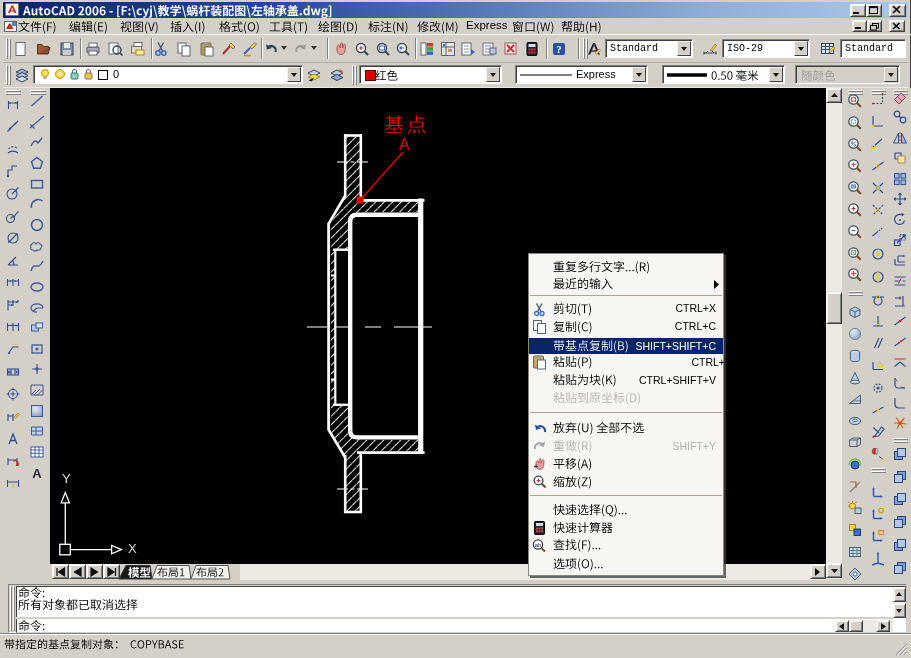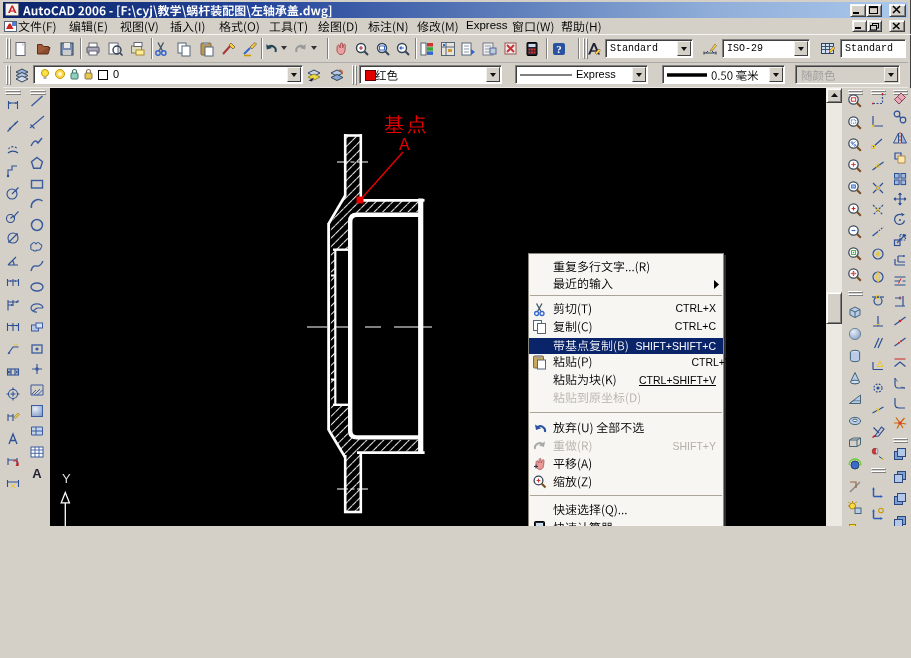--- a/index.html
+++ b/index.html
@@ -1,14 +1,14 @@
 <!DOCTYPE html>
 <html><head><meta charset="utf-8"><style>
 html,body{margin:0;padding:0;background:#d4d0c8}
-#w{position:relative;width:911px;height:526px;overflow:hidden;font-family:"Liberation Sans",sans-serif}
+#w{position:relative;width:911px;height:658px;overflow:hidden;font-family:"Liberation Sans",sans-serif}
 .ab{position:absolute}
 svg.ab{overflow:visible}
 </style></head><body>
 <div id="w">
 <div class="ab" style="left:0;top:0;width:911px;height:658px;background:#d4d0c8;border-right:1px solid #404040;border-bottom:1px solid #404040;box-sizing:border-box"></div>
 <div class="ab" style="left:3px;top:2px;width:905px;height:16px;background:linear-gradient(90deg,#0a246a 0%,#24459a 28%,#5c7cba 55%,#8fadd8 78%,#abc8ec 100%)"></div>
 <svg class="ab" style="left:5px;top:3px;" width="14" height="13" viewBox="0 0 14 13">
       <rect x="0.5" y="0.5" width="13" height="12" rx="1" fill="#f4f2ee" stroke="#777"></rect>
       <path d="M3 10 L6.5 2.5 L8 2.5 L11.5 10 L9.6 10 L7.2 4.6 L4.9 10 Z" fill="#c22"></path>
       <path d="M4.6 8 h5" stroke="#c22" stroke-width="1.1"></path>
@@ -970,21 +970,21 @@
     </svg>
 <div class="ab" style="right:179px;top:355.89px;font:10.5px 'Liberation Sans',sans-serif;color:#000;white-space:pre;z-index:52;">CTRL+V</div>
 <svg class="ab" style="left:532px;top:354.4px;z-index:52;" width="15" height="15" viewBox="0 0 15 15">
       <rect x="1.5" y="2" width="10" height="12" rx="1" fill="#c8a85a" stroke="#765"></rect>
       <rect x="4.5" y="1" width="4" height="3" fill="#99a"></rect>
       <rect x="5.5" y="6" width="8" height="9" fill="#fff" stroke="#567"></rect>
     </svg>
 <svg class="ab" style="left:553.0px;top:374.1px;z-index:52;" width="66" height="16">
       <path transform="translate(0,10.20)" d="M0.7 -9C1 -8.2 1.3 -7.2 1.4 -6.5L2.1 -6.7C2 -7.4 1.7 -8.4 1.3 -9.2ZM4.8 -9.3C4.6 -8.5 4.3 -7.3 3.9 -6.6L4.5 -6.5C4.9 -7.1 5.3 -8.2 5.6 -9.1ZM5.6 -4.3V0.9H6.3V0.4H10.3V0.9H11.1V-4.3H8.4V-6.8H11.5V-7.6H8.4V-10.1H7.6V-4.3ZM6.3 -0.4V-3.5H10.3V-0.4ZM0.6 -5.9V-5.2H2.6C2.1 -3.8 1.2 -2.2 0.3 -1.4C0.5 -1.2 0.7 -0.8 0.8 -0.6C1.5 -1.4 2.2 -2.7 2.7 -3.9V0.9H3.5V-3.7C4 -3.1 4.7 -2.3 4.9 -1.9L5.4 -2.5C5.1 -2.8 3.9 -4.1 3.5 -4.5V-5.2H5.5V-5.9H3.5V-10.1H2.7V-5.9Z M14.7 -7.8V-4.5C14.7 -3 14.6 -0.8 12.5 0.4C12.6 0.6 12.9 0.8 12.9 0.9C15.2 -0.4 15.4 -2.7 15.4 -4.5V-7.8ZM15.2 -1.5C15.7 -0.9 16.3 0.1 16.5 0.6L17.1 0.2C16.9 -0.3 16.3 -1.2 15.8 -1.9ZM13.1 -9.4V-2.1H13.7V-8.7H16.4V-2.1H17.1V-9.4ZM17.8 -4.3V0.9H18.5V0.4H22.4V0.9H23.1V-4.3H20.5V-6.9H23.5V-7.6H20.5V-10.1H19.8V-4.3ZM18.5 -0.4V-3.5H22.4V-0.4Z M26 -9.4C26.5 -8.9 27 -8.1 27.3 -7.6L28 -8C27.7 -8.4 27.2 -9.2 26.7 -9.7ZM30 -4.5C30.6 -3.8 31.4 -2.7 31.7 -2.1L32.4 -2.5C32.1 -3.1 31.3 -4.1 30.7 -4.8ZM29 -10V-8.7C29 -8.2 29 -7.7 28.9 -7.2H25V-6.4H28.9C28.6 -4.2 27.6 -1.7 24.7 0.2C24.9 0.3 25.2 0.6 25.3 0.8C28.4 -1.3 29.4 -4 29.7 -6.4H33.9C33.8 -2.2 33.6 -0.5 33.2 -0.2C33.1 0 32.9 0 32.7 0C32.4 0 31.6 0 30.8 -0.1C30.9 0.2 31 0.5 31.1 0.8C31.8 0.8 32.6 0.8 33 0.8C33.4 0.8 33.7 0.7 33.9 0.4C34.4 -0.2 34.6 -1.9 34.8 -6.7C34.8 -6.9 34.8 -7.2 34.8 -7.2H29.7C29.8 -7.7 29.8 -8.2 29.8 -8.7V-10Z M45.8 -4.5H43.8C43.8 -5 43.8 -5.4 43.8 -5.9V-7.2H45.8ZM43.1 -9.9V-8H40.8V-7.2H43.1V-5.9C43.1 -5.4 43.1 -5 43 -4.5H40.5V-3.7H42.9C42.6 -2.2 41.7 -0.7 39.5 0.3C39.7 0.5 40 0.8 40.1 1C42.4 -0.2 43.3 -1.8 43.6 -3.4C44.3 -1.4 45.4 0.2 47.1 1C47.2 0.7 47.4 0.4 47.6 0.3C46 -0.4 44.9 -1.9 44.3 -3.7H47.4V-4.5H46.5V-8H43.8V-9.9ZM36.4 -1.9 36.8 -1.1C37.8 -1.5 39.2 -2.1 40.4 -2.7L40.2 -3.5L38.9 -2.9V-6.4H40.2V-7.2H38.9V-9.9H38.1V-7.2H36.6V-6.4H38.1V-2.6C37.5 -2.3 36.9 -2.1 36.4 -1.9Z M50.9 2.3 51.5 2.1C50.4 0.4 49.9 -1.7 49.9 -3.7C49.9 -5.8 50.4 -7.8 51.5 -9.5L50.9 -9.8C49.8 -8 49.1 -6.1 49.1 -3.7C49.1 -1.4 49.8 0.6 50.9 2.3Z M53.2 0H54.2V-2.8L55.8 -4.7L58.5 0H59.6L56.4 -5.5L59.2 -8.8H58L54.2 -4.3H54.2V-8.8H53.2Z M60.7 2.3C61.8 0.6 62.5 -1.4 62.5 -3.7C62.5 -6.1 61.8 -8 60.7 -9.8L60.1 -9.5C61.2 -7.8 61.7 -5.8 61.7 -3.7C61.7 -1.7 61.2 0.4 60.1 2.1Z" fill="#000"></path>
     </svg>
-<div class="ab" style="right:195px;top:373.69px;font:10.5px 'Liberation Sans',sans-serif;color:#000;white-space:pre;z-index:52;text-decoration:underline;">CTRL+SHIFT+V</div>
+<div class="ab" style="right:195px;top:373.69px;font:10.5px 'Liberation Sans',sans-serif;color:#000;white-space:pre;z-index:52;">CTRL+SHIFT+V</div>
 <svg class="ab" style="left:553.0px;top:392.1px;z-index:52;" width="90" height="16">
       <path transform="translate(0,10.20)" d="M0.7 -9C1 -8.2 1.3 -7.2 1.4 -6.5L2.1 -6.7C2 -7.4 1.7 -8.4 1.3 -9.2ZM4.8 -9.3C4.6 -8.5 4.3 -7.3 3.9 -6.6L4.5 -6.5C4.9 -7.1 5.3 -8.2 5.6 -9.1ZM5.6 -4.3V0.9H6.3V0.4H10.3V0.9H11.1V-4.3H8.4V-6.8H11.5V-7.6H8.4V-10.1H7.6V-4.3ZM6.3 -0.4V-3.5H10.3V-0.4ZM0.6 -5.9V-5.2H2.6C2.1 -3.8 1.2 -2.2 0.3 -1.4C0.5 -1.2 0.7 -0.8 0.8 -0.6C1.5 -1.4 2.2 -2.7 2.7 -3.9V0.9H3.5V-3.7C4 -3.1 4.7 -2.3 4.9 -1.9L5.4 -2.5C5.1 -2.8 3.9 -4.1 3.5 -4.5V-5.2H5.5V-5.9H3.5V-10.1H2.7V-5.9Z M14.7 -7.8V-4.5C14.7 -3 14.6 -0.8 12.5 0.4C12.6 0.6 12.9 0.8 12.9 0.9C15.2 -0.4 15.4 -2.7 15.4 -4.5V-7.8ZM15.2 -1.5C15.7 -0.9 16.3 0.1 16.5 0.6L17.1 0.2C16.9 -0.3 16.3 -1.2 15.8 -1.9ZM13.1 -9.4V-2.1H13.7V-8.7H16.4V-2.1H17.1V-9.4ZM17.8 -4.3V0.9H18.5V0.4H22.4V0.9H23.1V-4.3H20.5V-6.9H23.5V-7.6H20.5V-10.1H19.8V-4.3ZM18.5 -0.4V-3.5H22.4V-0.4Z M31.7 -9V-1.8H32.5V-9ZM34.1 -9.9V-0.4C34.1 -0.2 34.1 -0.1 33.9 -0.1C33.7 -0.1 33 -0.1 32.3 -0.1C32.4 0.1 32.5 0.5 32.6 0.7C33.4 0.7 34.1 0.6 34.4 0.5C34.8 0.4 34.9 0.1 34.9 -0.4V-9.9ZM24.8 -0.5 24.9 0.3C26.5 0 28.8 -0.4 30.9 -0.9L30.9 -1.6L28.3 -1.1V-3.1H30.8V-3.8H28.3V-5.1H27.6V-3.8H25.2V-3.1H27.6V-1C26.5 -0.8 25.5 -0.6 24.8 -0.5ZM25.4 -5.3C25.7 -5.4 26.1 -5.5 30 -5.9C30.1 -5.6 30.3 -5.3 30.4 -5.1L31 -5.5C30.7 -6.2 29.9 -7.3 29.2 -8.1L28.6 -7.7C28.9 -7.4 29.2 -6.9 29.5 -6.5L26.3 -6.2C26.8 -6.9 27.3 -7.7 27.8 -8.5H31V-9.3H24.9V-8.5H26.9C26.4 -7.6 25.9 -6.9 25.7 -6.6C25.5 -6.3 25.3 -6.1 25.2 -6.1C25.3 -5.9 25.4 -5.5 25.4 -5.3Z M40.3 -4.9H45.5V-3.7H40.3ZM40.3 -6.7H45.5V-5.5H40.3ZM44.4 -2C45.1 -1.2 46.1 -0.2 46.6 0.5L47.2 0.1C46.7 -0.6 45.8 -1.6 45 -2.3ZM40.5 -2.4C39.9 -1.6 39.1 -0.7 38.4 -0C38.6 0.1 38.9 0.3 39.1 0.4C39.8 -0.2 40.6 -1.2 41.2 -2.1ZM37.6 -9.4V-6C37.6 -4.1 37.5 -1.6 36.4 0.3C36.6 0.4 37 0.6 37.1 0.7C38.3 -1.2 38.4 -4 38.4 -6V-8.6H47.3V-9.4ZM42.4 -8.5C42.3 -8.1 42.1 -7.7 41.9 -7.3H39.5V-3H42.5V0C42.5 0.2 42.5 0.2 42.3 0.2C42.1 0.2 41.5 0.2 40.7 0.2C40.8 0.4 41 0.7 41 0.9C41.9 0.9 42.5 0.9 42.9 0.8C43.2 0.7 43.3 0.5 43.3 0V-3H46.3V-7.3H42.8C43 -7.6 43.2 -8 43.3 -8.3Z M56.9 -9.5C56.5 -7.5 55.6 -6 54.4 -5V-9.9H53.6V-3.5H49.5V-2.7H53.6V-0.3H48.6V0.5H59.4V-0.3H54.4V-2.7H58.6V-3.5H54.4V-4.9C54.6 -4.8 54.9 -4.5 55 -4.4C55.7 -5 56.2 -5.7 56.7 -6.5C57.5 -5.7 58.3 -4.8 58.8 -4.2L59.4 -4.7C58.8 -5.4 57.8 -6.4 57 -7.2C57.3 -7.9 57.5 -8.6 57.6 -9.3ZM51 -9.5C50.6 -7.4 49.8 -5.7 48.5 -4.7C48.6 -4.5 49 -4.2 49.1 -4.1C49.8 -4.8 50.4 -5.6 50.9 -6.6C51.6 -6 52.2 -5.2 52.6 -4.7L53.2 -5.3C52.8 -5.8 51.9 -6.7 51.2 -7.4C51.5 -8 51.6 -8.7 51.8 -9.4Z M65.6 -9.1V-8.4H70.8V-9.1ZM69.4 -3.9C69.9 -2.7 70.5 -1.2 70.7 -0.2L71.4 -0.5C71.2 -1.5 70.6 -3 70.1 -4.1ZM66 -4.1C65.6 -2.8 65.1 -1.5 64.4 -0.7C64.6 -0.6 64.9 -0.4 65.1 -0.3C65.7 -1.2 66.3 -2.6 66.7 -3.9ZM65.1 -6.3V-5.5H67.7V-0.1C67.7 0 67.6 0.1 67.4 0.1C67.3 0.1 66.7 0.1 66.1 0.1C66.2 0.3 66.3 0.7 66.3 0.9C67.2 0.9 67.7 0.9 68.1 0.7C68.4 0.6 68.5 0.4 68.5 -0.1V-5.5H71.4V-6.3ZM62.5 -10.1V-7.5H60.6V-6.7H62.3C61.9 -5.2 61.1 -3.5 60.3 -2.6C60.5 -2.4 60.7 -2 60.8 -1.8C61.4 -2.6 62 -3.9 62.5 -5.3V0.9H63.3V-5.4C63.7 -4.8 64.2 -4.1 64.4 -3.7L64.9 -4.3C64.7 -4.7 63.6 -6 63.3 -6.4V-6.7H64.9V-7.5H63.3V-10.1Z M74.9 2.3 75.5 2.1C74.4 0.4 73.9 -1.7 73.9 -3.7C73.9 -5.8 74.4 -7.8 75.5 -9.5L74.9 -9.8C73.8 -8 73.1 -6.1 73.1 -3.7C73.1 -1.4 73.8 0.6 74.9 2.3Z M77.2 0H79.4C82.1 0 83.5 -1.7 83.5 -4.4C83.5 -7.2 82.1 -8.8 79.4 -8.8H77.2ZM78.2 -0.8V-8H79.3C81.4 -8 82.4 -6.7 82.4 -4.4C82.4 -2.2 81.4 -0.8 79.3 -0.8Z M85.3 2.3C86.4 0.6 87 -1.4 87 -3.7C87 -6.1 86.4 -8 85.3 -9.8L84.7 -9.5C85.7 -7.8 86.2 -5.8 86.2 -3.7C86.2 -1.7 85.7 0.4 84.7 2.1Z" fill="#b4b0a8"></path>
     </svg>
 <div class="ab" style="left:530px;top:412px;width:192px;height:1px;background:#aaa49a;z-index:51"></div>
 <svg class="ab" style="left:553.0px;top:422.4px;z-index:52;" width="93" height="16">
       <path transform="translate(0,10.20)" d="M2.5 -9.9C2.7 -9.4 3 -8.7 3.1 -8.2L3.9 -8.5C3.7 -8.9 3.5 -9.6 3.2 -10.1ZM0.5 -8.1V-7.3H2V-4.8C2 -3.1 1.8 -1.2 0.3 0.4C0.5 0.6 0.8 0.8 0.9 0.9C2.5 -0.8 2.8 -2.8 2.8 -4.8V-4.9H4.5C4.4 -1.5 4.3 -0.3 4.1 -0.1C4.1 0.1 3.9 0.1 3.8 0.1C3.6 0.1 3.1 0.1 2.6 0C2.7 0.3 2.8 0.6 2.8 0.8C3.3 0.8 3.8 0.8 4.1 0.8C4.4 0.8 4.6 0.7 4.8 0.4C5.1 0 5.2 -1.3 5.3 -5.3C5.3 -5.4 5.3 -5.7 5.3 -5.7H2.8V-7.3H5.9V-8.1ZM7.5 -7.1H9.8C9.6 -5.4 9.2 -4.1 8.6 -3C8.1 -4.1 7.7 -5.5 7.4 -6.9ZM7.4 -10.1C7 -8 6.3 -6 5.4 -4.7C5.6 -4.6 5.9 -4.3 6 -4.1C6.3 -4.6 6.6 -5.1 6.9 -5.7C7.2 -4.4 7.6 -3.2 8.1 -2.2C7.4 -1.2 6.5 -0.3 5.2 0.3C5.3 0.4 5.6 0.8 5.7 1C6.9 0.3 7.8 -0.5 8.6 -1.4C9.2 -0.4 10 0.4 11.1 0.9C11.2 0.7 11.4 0.4 11.6 0.2C10.5 -0.3 9.7 -1.1 9 -2.2C9.8 -3.5 10.3 -5.1 10.6 -7.1H11.5V-7.8H7.7C7.9 -8.5 8.1 -9.2 8.2 -9.9Z M13.9 -5C14.3 -5.1 15 -5.1 21.3 -5.4C21.6 -5.1 21.8 -4.9 22 -4.7L22.7 -5.1C22.1 -5.9 20.8 -7 19.8 -7.8L19.1 -7.4C19.6 -7 20.2 -6.5 20.7 -6.1L15.1 -5.9C15.9 -6.5 16.8 -7.2 17.5 -8H23.3V-8.7H18.7C18.5 -9.2 18.2 -9.7 17.9 -10.2L17.1 -9.9C17.4 -9.6 17.6 -9.1 17.8 -8.7H12.7V-8H16.4C15.7 -7.2 14.8 -6.4 14.5 -6.2C14.2 -6 13.9 -5.8 13.7 -5.7C13.8 -5.5 13.9 -5.1 13.9 -5ZM19.7 -4.7V-3.2H16.2V-4.6H15.4V-3.2H12.6V-2.5H15.4C15.2 -1.5 14.6 -0.4 12.5 0.3C12.7 0.5 12.9 0.8 13 0.9C15.4 0.1 16 -1.2 16.2 -2.5H19.7V0.9H20.5V-2.5H23.4V-3.2H20.5V-4.7Z M26.9 2.3 27.5 2.1C26.4 0.4 25.9 -1.7 25.9 -3.7C25.9 -5.8 26.4 -7.8 27.5 -9.5L26.9 -9.8C25.8 -8 25.1 -6.1 25.1 -3.7C25.1 -1.4 25.8 0.6 26.9 2.3Z M32.3 0.2C34 0.2 35.4 -0.8 35.4 -3.6V-8.8H34.4V-3.6C34.4 -1.4 33.5 -0.7 32.3 -0.7C31.1 -0.7 30.2 -1.4 30.2 -3.6V-8.8H29.2V-3.6C29.2 -0.8 30.5 0.2 32.3 0.2Z M37.7 2.3C38.8 0.6 39.4 -1.4 39.4 -3.7C39.4 -6.1 38.8 -8 37.7 -9.8L37.1 -9.5C38.1 -7.8 38.6 -5.8 38.6 -3.7C38.6 -1.7 38.1 0.4 37.1 2.1Z M44.1 -0.1V0.6H54.4V-0.1H49.6V-2.2H52.9V-2.9H49.6V-4.9H52.9V-5.6H45.6V-4.9H48.8V-2.9H45.6V-2.2H48.8V-0.1ZM49.2 -10.2C48 -8.3 45.7 -6.5 43.5 -5.5C43.8 -5.3 44 -5 44.1 -4.8C46 -5.8 47.9 -7.3 49.2 -9C50.7 -7.2 52.4 -5.9 54.3 -4.8C54.5 -5 54.7 -5.3 54.9 -5.4C53 -6.5 51.1 -7.8 49.7 -9.6L49.9 -9.9Z M57 -7.6C57.3 -6.9 57.6 -6 57.7 -5.5L58.5 -5.7C58.3 -6.2 58 -7.1 57.6 -7.8ZM62.8 -9.4V0.9H63.5V-8.7H65.5C65.2 -7.7 64.7 -6.4 64.2 -5.4C65.3 -4.3 65.7 -3.4 65.7 -2.6C65.7 -2.2 65.6 -1.8 65.3 -1.7C65.2 -1.6 65 -1.5 64.8 -1.5C64.6 -1.5 64.2 -1.5 63.9 -1.6C64 -1.3 64.1 -1 64.1 -0.8C64.4 -0.8 64.8 -0.8 65.1 -0.8C65.4 -0.8 65.7 -0.9 65.9 -1C66.3 -1.3 66.4 -1.9 66.4 -2.6C66.4 -3.4 66.1 -4.3 65 -5.5C65.6 -6.6 66.1 -8 66.6 -9.1L66 -9.4L65.9 -9.4ZM58.2 -9.9C58.4 -9.5 58.6 -9 58.8 -8.6H56.2V-7.9H61.8V-8.6H59.6C59.4 -9 59.2 -9.6 58.9 -10.1ZM60.5 -7.8C60.3 -7.1 59.9 -6.1 59.6 -5.4H55.8V-4.6H62.1V-5.4H60.4C60.7 -6 61 -6.9 61.3 -7.6ZM56.6 -3.5V0.9H57.3V0.3H60.7V0.8H61.5V-3.5ZM57.3 -0.5V-2.8H60.7V-0.5Z M73.9 -5.8C75.4 -4.8 77.2 -3.5 78.1 -2.5L78.7 -3.1C77.8 -4.1 76 -5.4 74.5 -6.3ZM68.1 -9.2V-8.4H73.5C72.3 -6.3 70.2 -4.2 67.8 -3C67.9 -2.9 68.2 -2.5 68.3 -2.3C70 -3.2 71.5 -4.5 72.8 -5.9V0.9H73.6V-7C74 -7.5 74.2 -7.9 74.5 -8.4H78.4V-9.2Z M80 -9.2C80.7 -8.6 81.5 -7.8 81.9 -7.2L82.5 -7.7C82.1 -8.3 81.3 -9.1 80.6 -9.6ZM84.6 -9.7C84.3 -8.6 83.8 -7.6 83.2 -6.9C83.4 -6.8 83.7 -6.6 83.9 -6.4C84.1 -6.8 84.4 -7.2 84.6 -7.7H86.5V-5.8H83.1V-5.1H85.3C85.1 -3.5 84.6 -2.3 82.7 -1.7C82.9 -1.5 83.1 -1.2 83.2 -1C85.2 -1.8 85.8 -3.2 86.1 -5.1H87.4V-2.2C87.4 -1.4 87.6 -1.1 88.4 -1.1C88.6 -1.1 89.5 -1.1 89.7 -1.1C90.4 -1.1 90.6 -1.5 90.7 -3C90.5 -3.1 90.1 -3.2 90 -3.3C89.9 -2.1 89.9 -1.9 89.6 -1.9C89.4 -1.9 88.7 -1.9 88.5 -1.9C88.2 -1.9 88.2 -1.9 88.2 -2.2V-5.1H90.6V-5.8H87.3V-7.7H90.1V-8.4H87.3V-10H86.5V-8.4H85C85.1 -8.7 85.3 -9.1 85.4 -9.5ZM82.2 -5.5H79.9V-4.7H81.4V-1C80.9 -0.7 80.3 -0.3 79.8 0.2L80.3 0.9C81 0.2 81.6 -0.4 82.1 -0.4C82.4 -0.4 82.7 -0.1 83.2 0.2C84 0.7 85 0.8 86.4 0.8C87.5 0.8 89.6 0.7 90.6 0.7C90.6 0.4 90.7 0 90.8 -0.2C89.6 -0.1 87.8 0 86.4 0C85.1 0 84.1 -0 83.4 -0.5C82.8 -0.8 82.5 -1.1 82.2 -1.1Z" fill="#000"></path>
     </svg>
 <svg class="ab" style="left:532px;top:420.5px;z-index:52;" width="15" height="15" viewBox="0 0 15 15">
       <path d="M13 11 A4.8 4.8 0 0 0 5 6.5" fill="none" stroke="#2a52a0" stroke-width="2"></path>
       <path d="M3 3.5 L4 9 L9.3 7.2 Z" fill="#2a52a0"></path>

